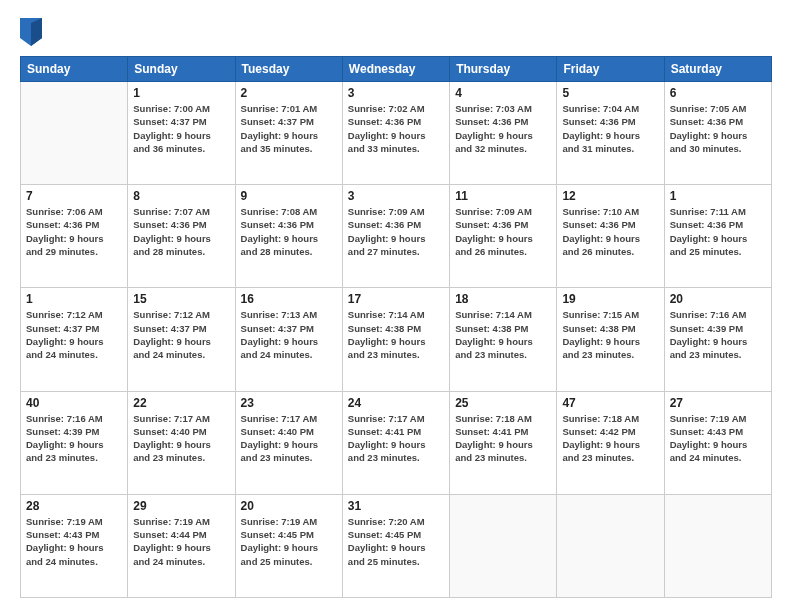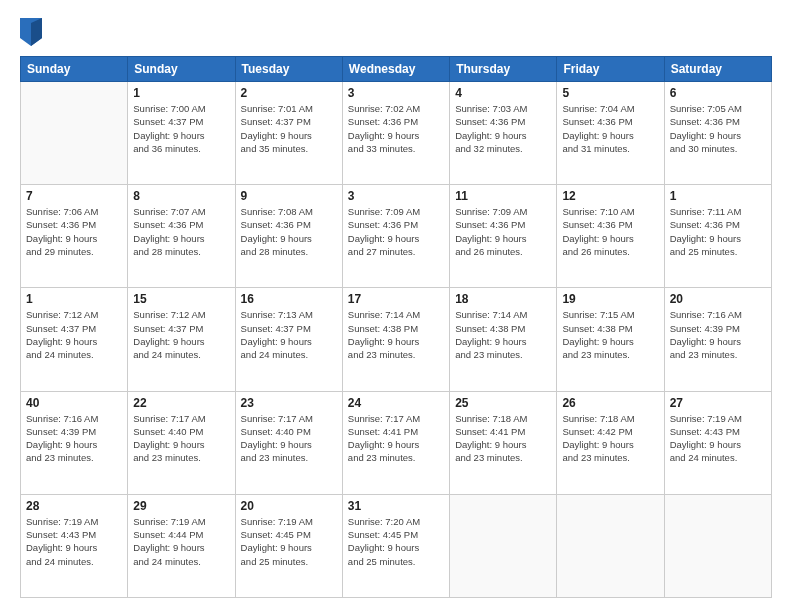--- a/index.html
+++ b/index.html
@@ -91,20 +91,21 @@
       font-size: 12px;
       font-weight: bold;
       color: #222;
       display: block;
       margin-bottom: 2px;
     }
     .day-info {
       color: #444;
       font-size: 9.5px;
       line-height: 1.4;
+      font-weight: bold;
     }
   </style>
 </head>
 <body>
 
 <div class="page">
   <div class="header">
     <div class="logo">
       <svg class="logo-icon" viewBox="0 0 22 28" xmlns="http://www.w3.org/2000/svg">
         <polygon points="0,0 22,0 22,20 11,28 0,20" fill="#2a6ebb"></polygon>
@@ -236,21 +237,21 @@
           </td>
           <td>
             <span class="day-num">24</span>
             <div class="day-info">Sunrise: 7:17 AM<br>Sunset: 4:41 PM<br>Daylight: 9 hours<br>and 23 minutes.</div>
           </td>
           <td>
             <span class="day-num">25</span>
             <div class="day-info">Sunrise: 7:18 AM<br>Sunset: 4:41 PM<br>Daylight: 9 hours<br>and 23 minutes.</div>
           </td>
           <td>
-            <span class="day-num">26</span>
+            <span class="day-num">47</span>
             <div class="day-info">Sunrise: 7:18 AM<br>Sunset: 4:42 PM<br>Daylight: 9 hours<br>and 23 minutes.</div>
           </td>
           <td>
             <span class="day-num">27</span>
             <div class="day-info">Sunrise: 7:19 AM<br>Sunset: 4:43 PM<br>Daylight: 9 hours<br>and 24 minutes.</div>
           </td>
         </tr>
         <tr>
           <td>
             <span class="day-num">28</span>

